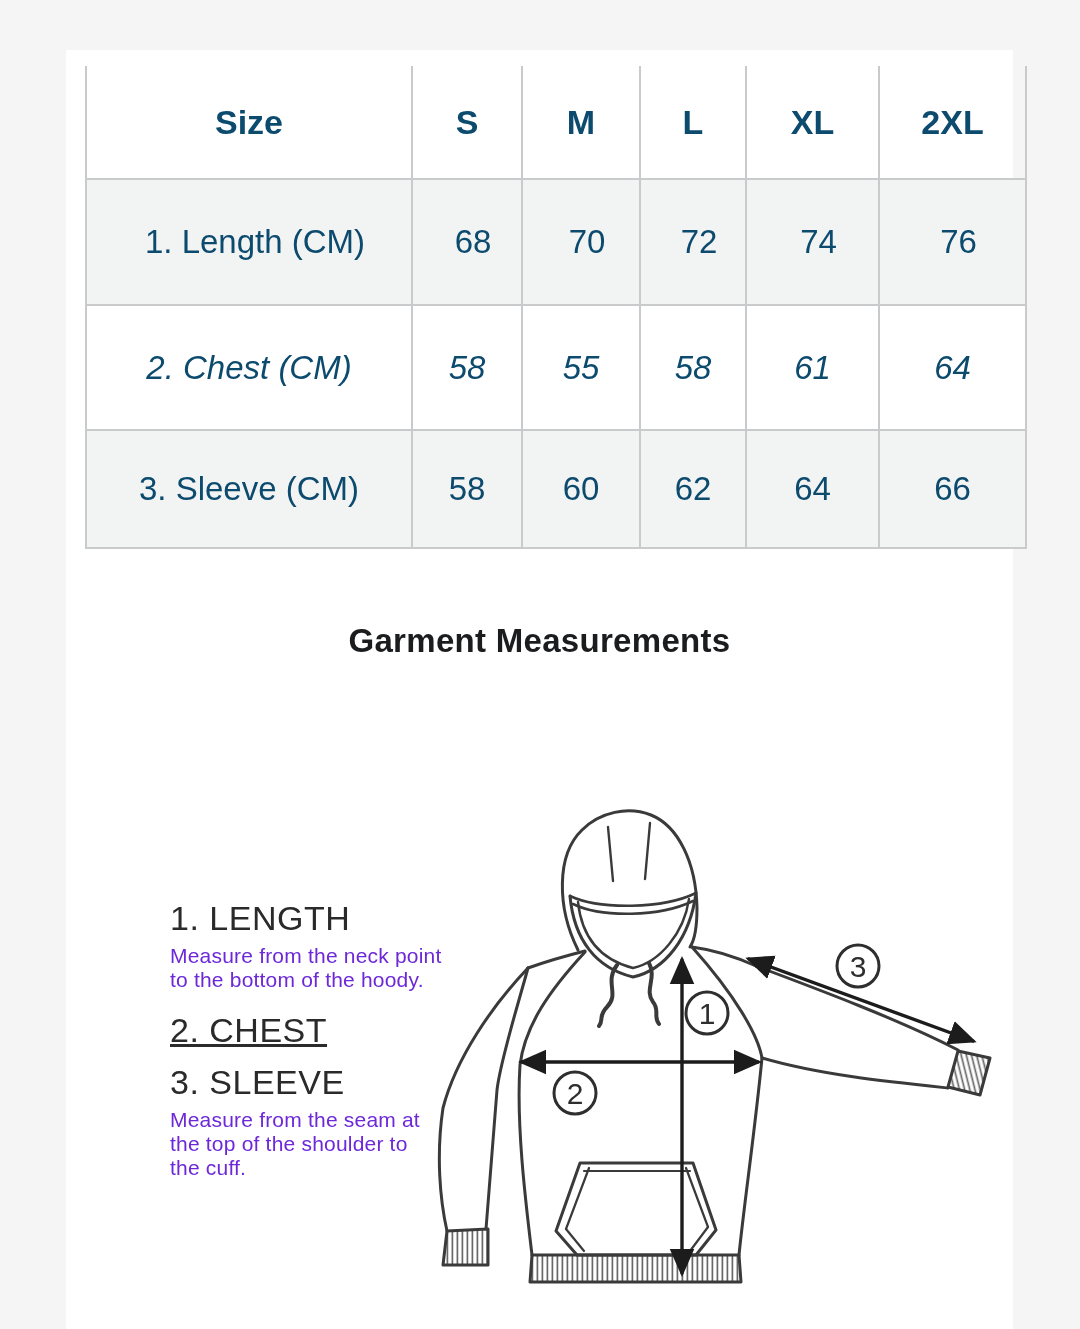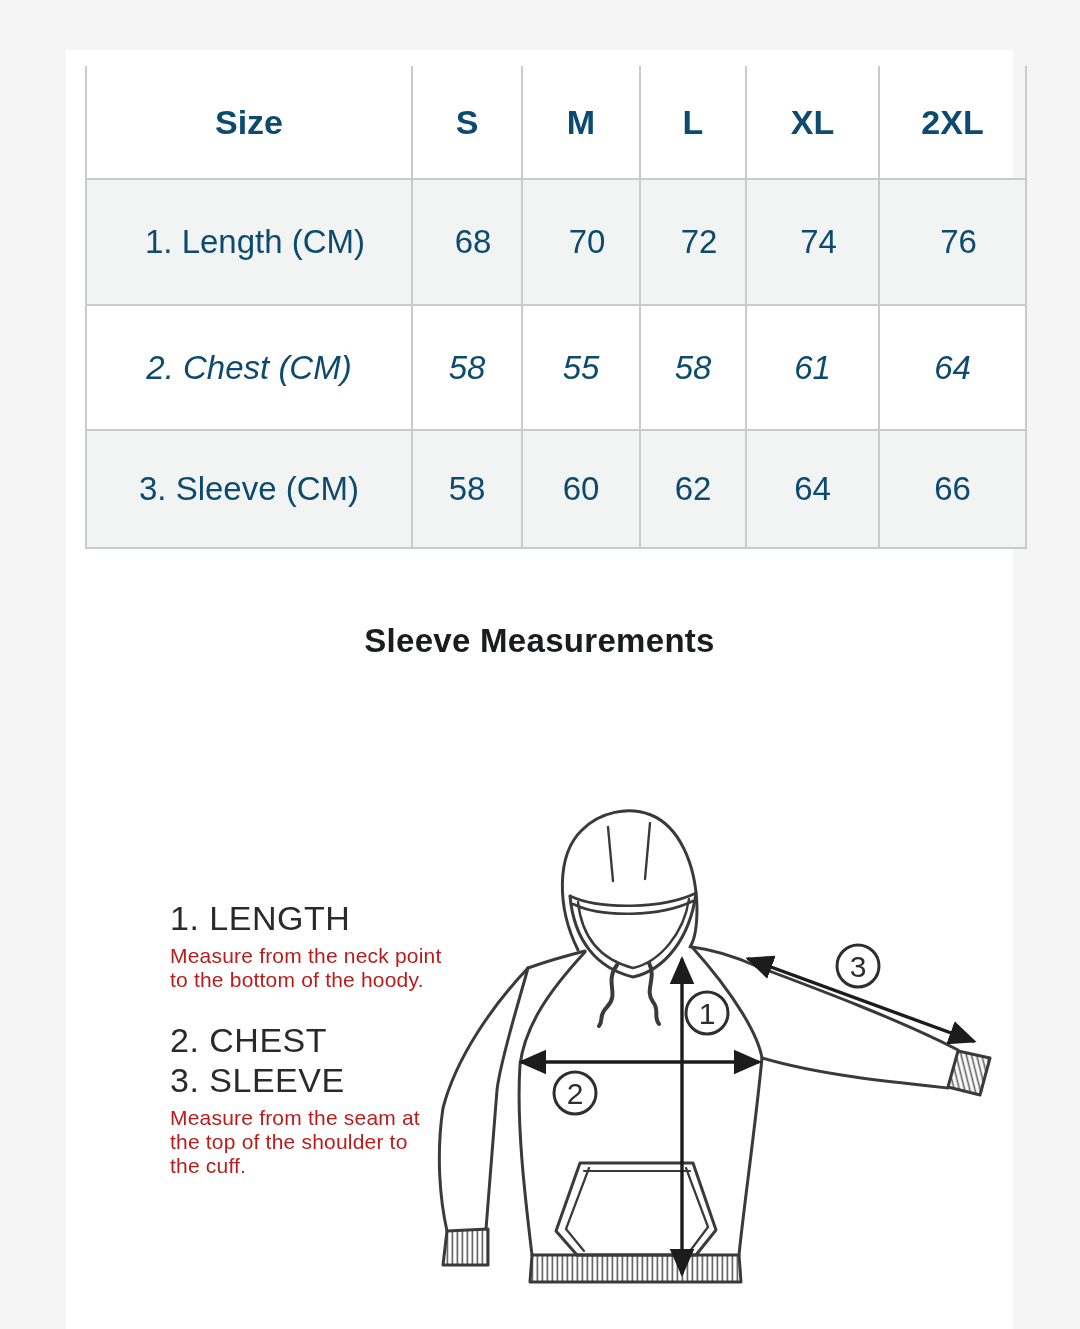--- a/index.html
+++ b/index.html
@@ -33,24 +33,24 @@
     font-size:33px;font-weight:bold;color:#1b1c1e;letter-spacing:.3px;
   }
   
   .instructions{position:absolute;left:104px;top:848px;width:290px;color:#2b2b2b;}
   .instr h3{
     margin:0;font-size:34px;font-weight:400;line-height:40px;
     letter-spacing:.5px;color:#2a2a2a;
   }
   .instr p{
     margin:6px 0 0 0;font-size:21px;line-height:24px;letter-spacing:.2px;
-    white-space:pre-line;color:#b91c1c;
+    white-space:pre-line;color:#6d28d9;
   }
-  .instr.b1{margin-bottom:28px;}
-  .instr.b2{margin-bottom:0px;}
+  .instr.b1{margin-bottom:18px;}
+  .instr.b2{margin-bottom:12px;text-decoration:underline;}
   
   .diagram-wrap{position:absolute;left:354px;top:730px;width:600px;height:549px;}
   svg text.marker-num{
     font-family:"Liberation Sans",sans-serif;font-size:30px;fill:#2e2e2e;
   }
 </style>
 </head>
 <body>
 
 <div class="content">
@@ -85,21 +85,21 @@
       <td>3. Sleeve (CM)</td>
       <td>58</td>
       <td>60</td>
       <td>62</td>
       <td>64</td>
       <td>66</td>
     </tr>
   </tbody>
     </table>
 
-  <div class="section-title">Sleeve Measurements</div>
+  <div class="section-title">Garment Measurements</div>
 
   <div class="instructions">
     <div class="instr b1">
       <h3>1. LENGTH</h3>
       <p>Measure from the neck point
 to the bottom of the hoody.</p>
     </div>
     <div class="instr b2">
       <h3>2. CHEST</h3>
     </div>

